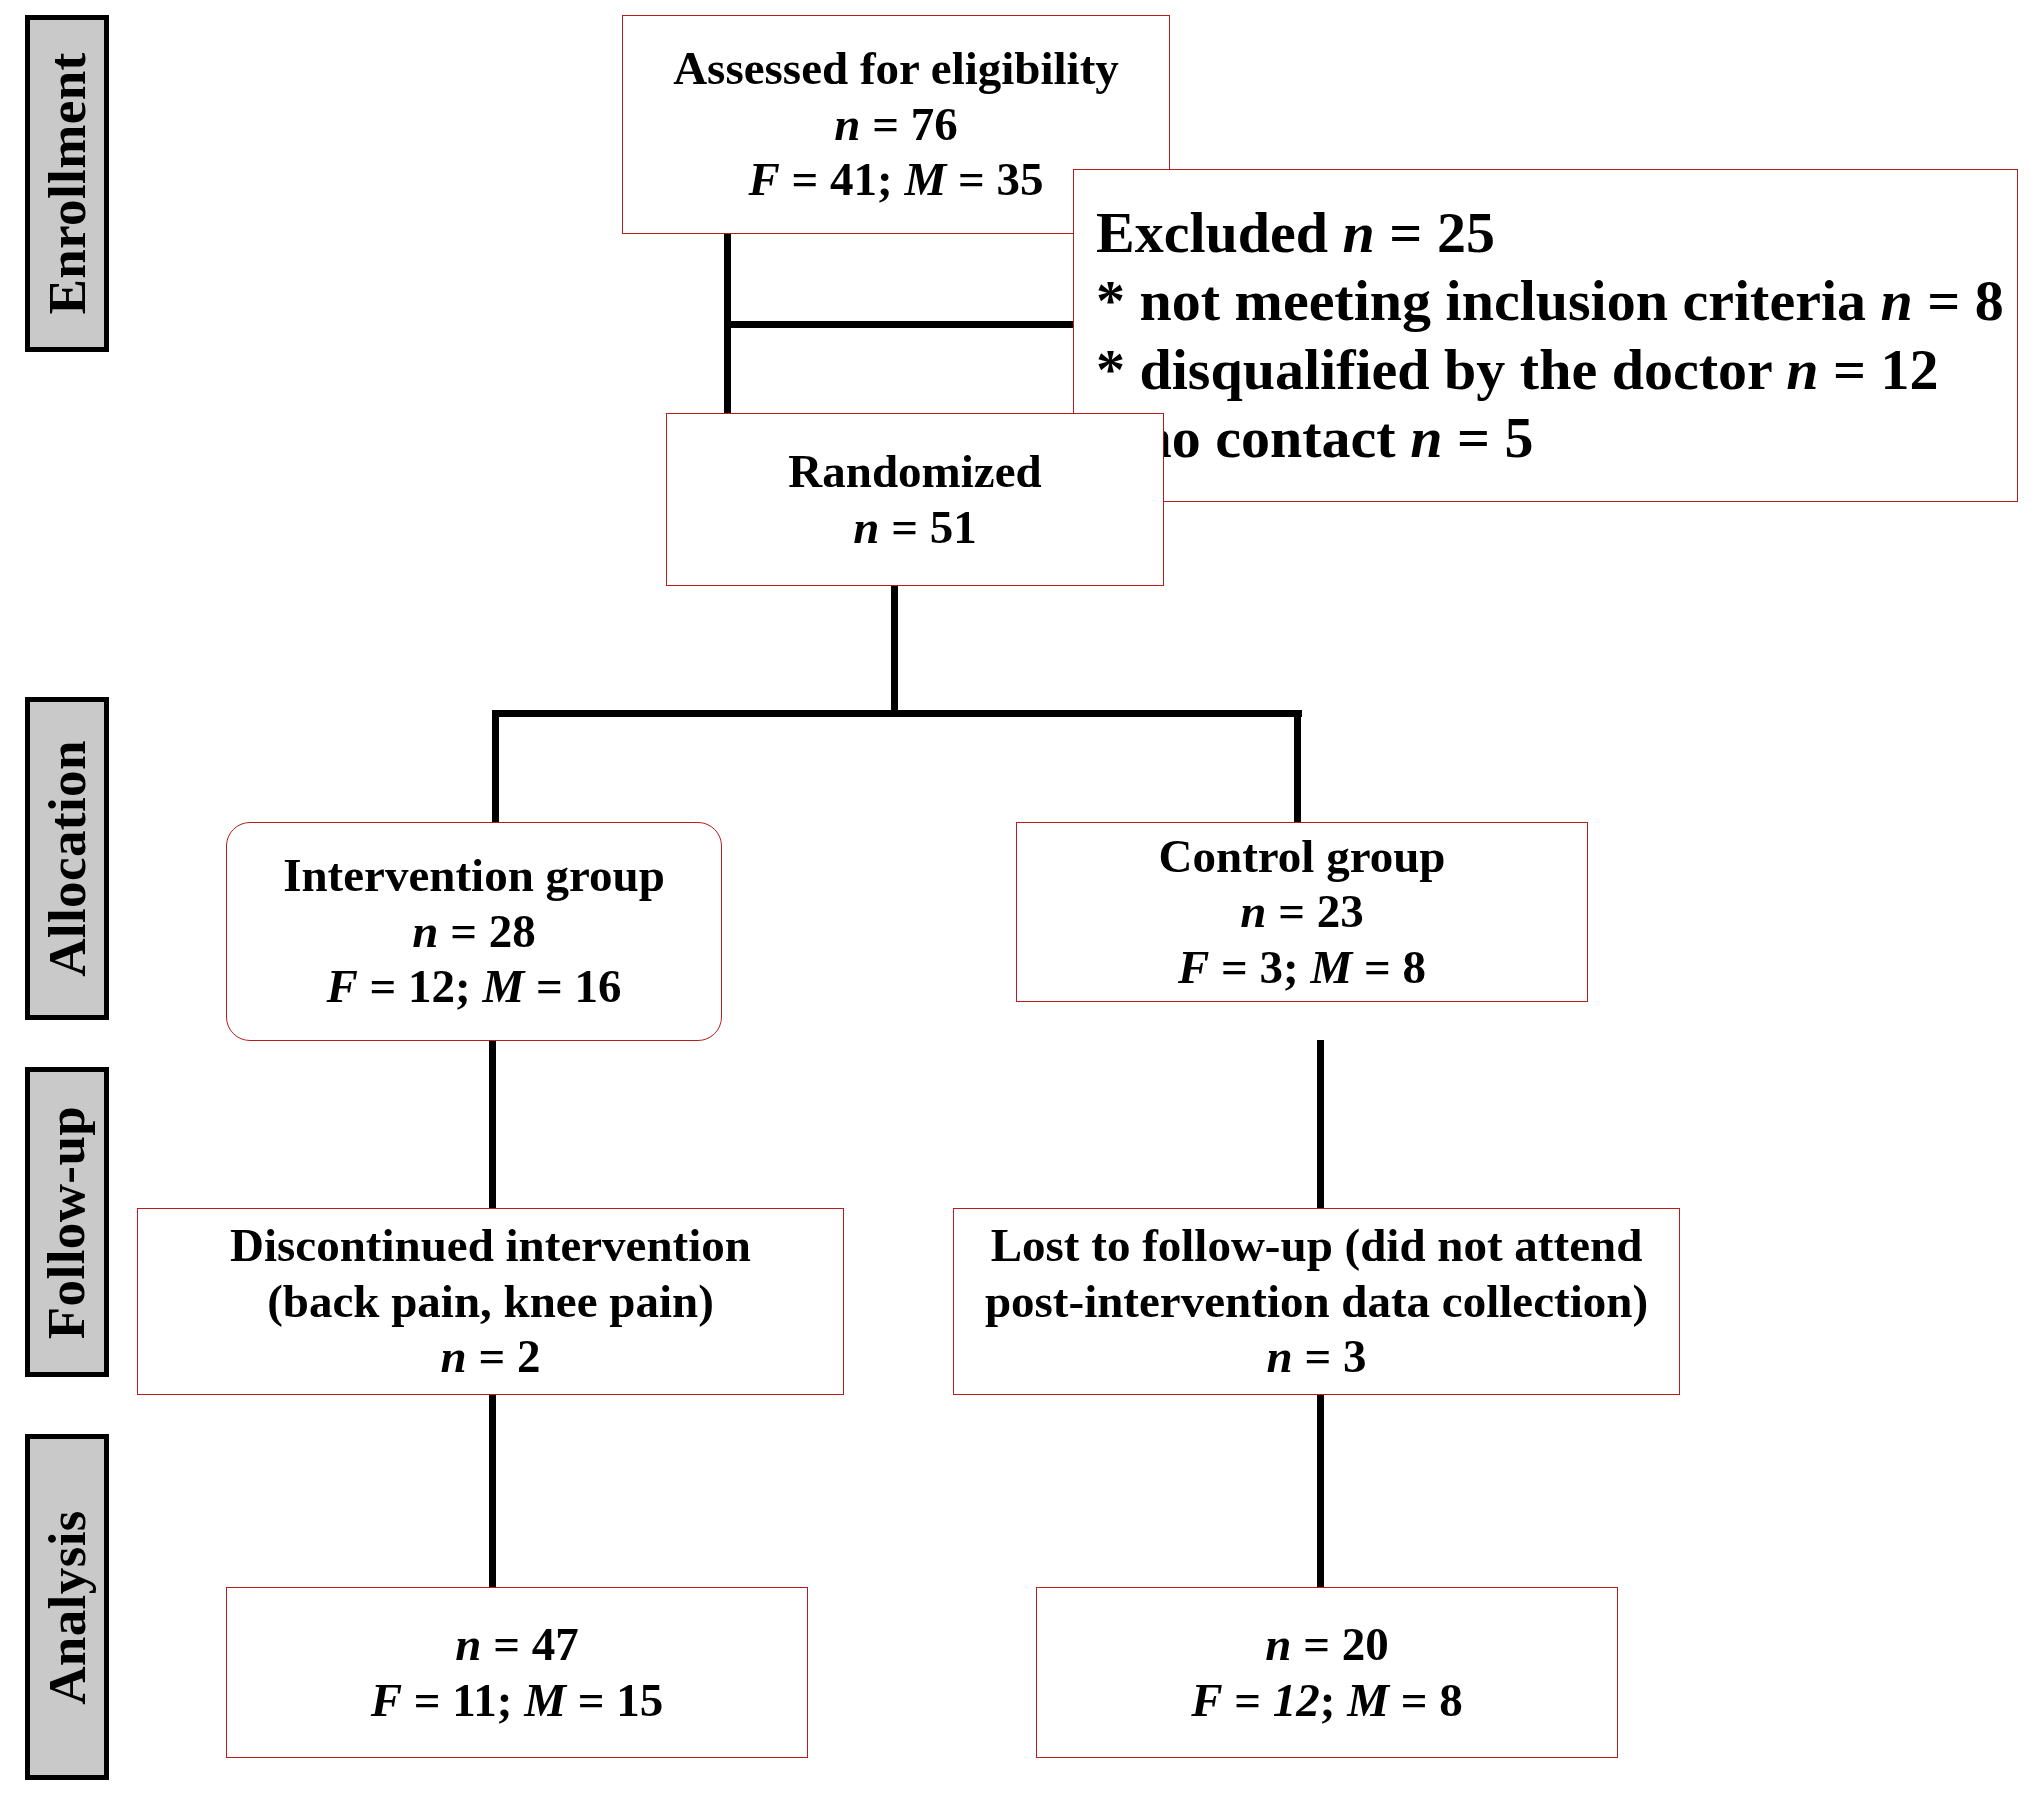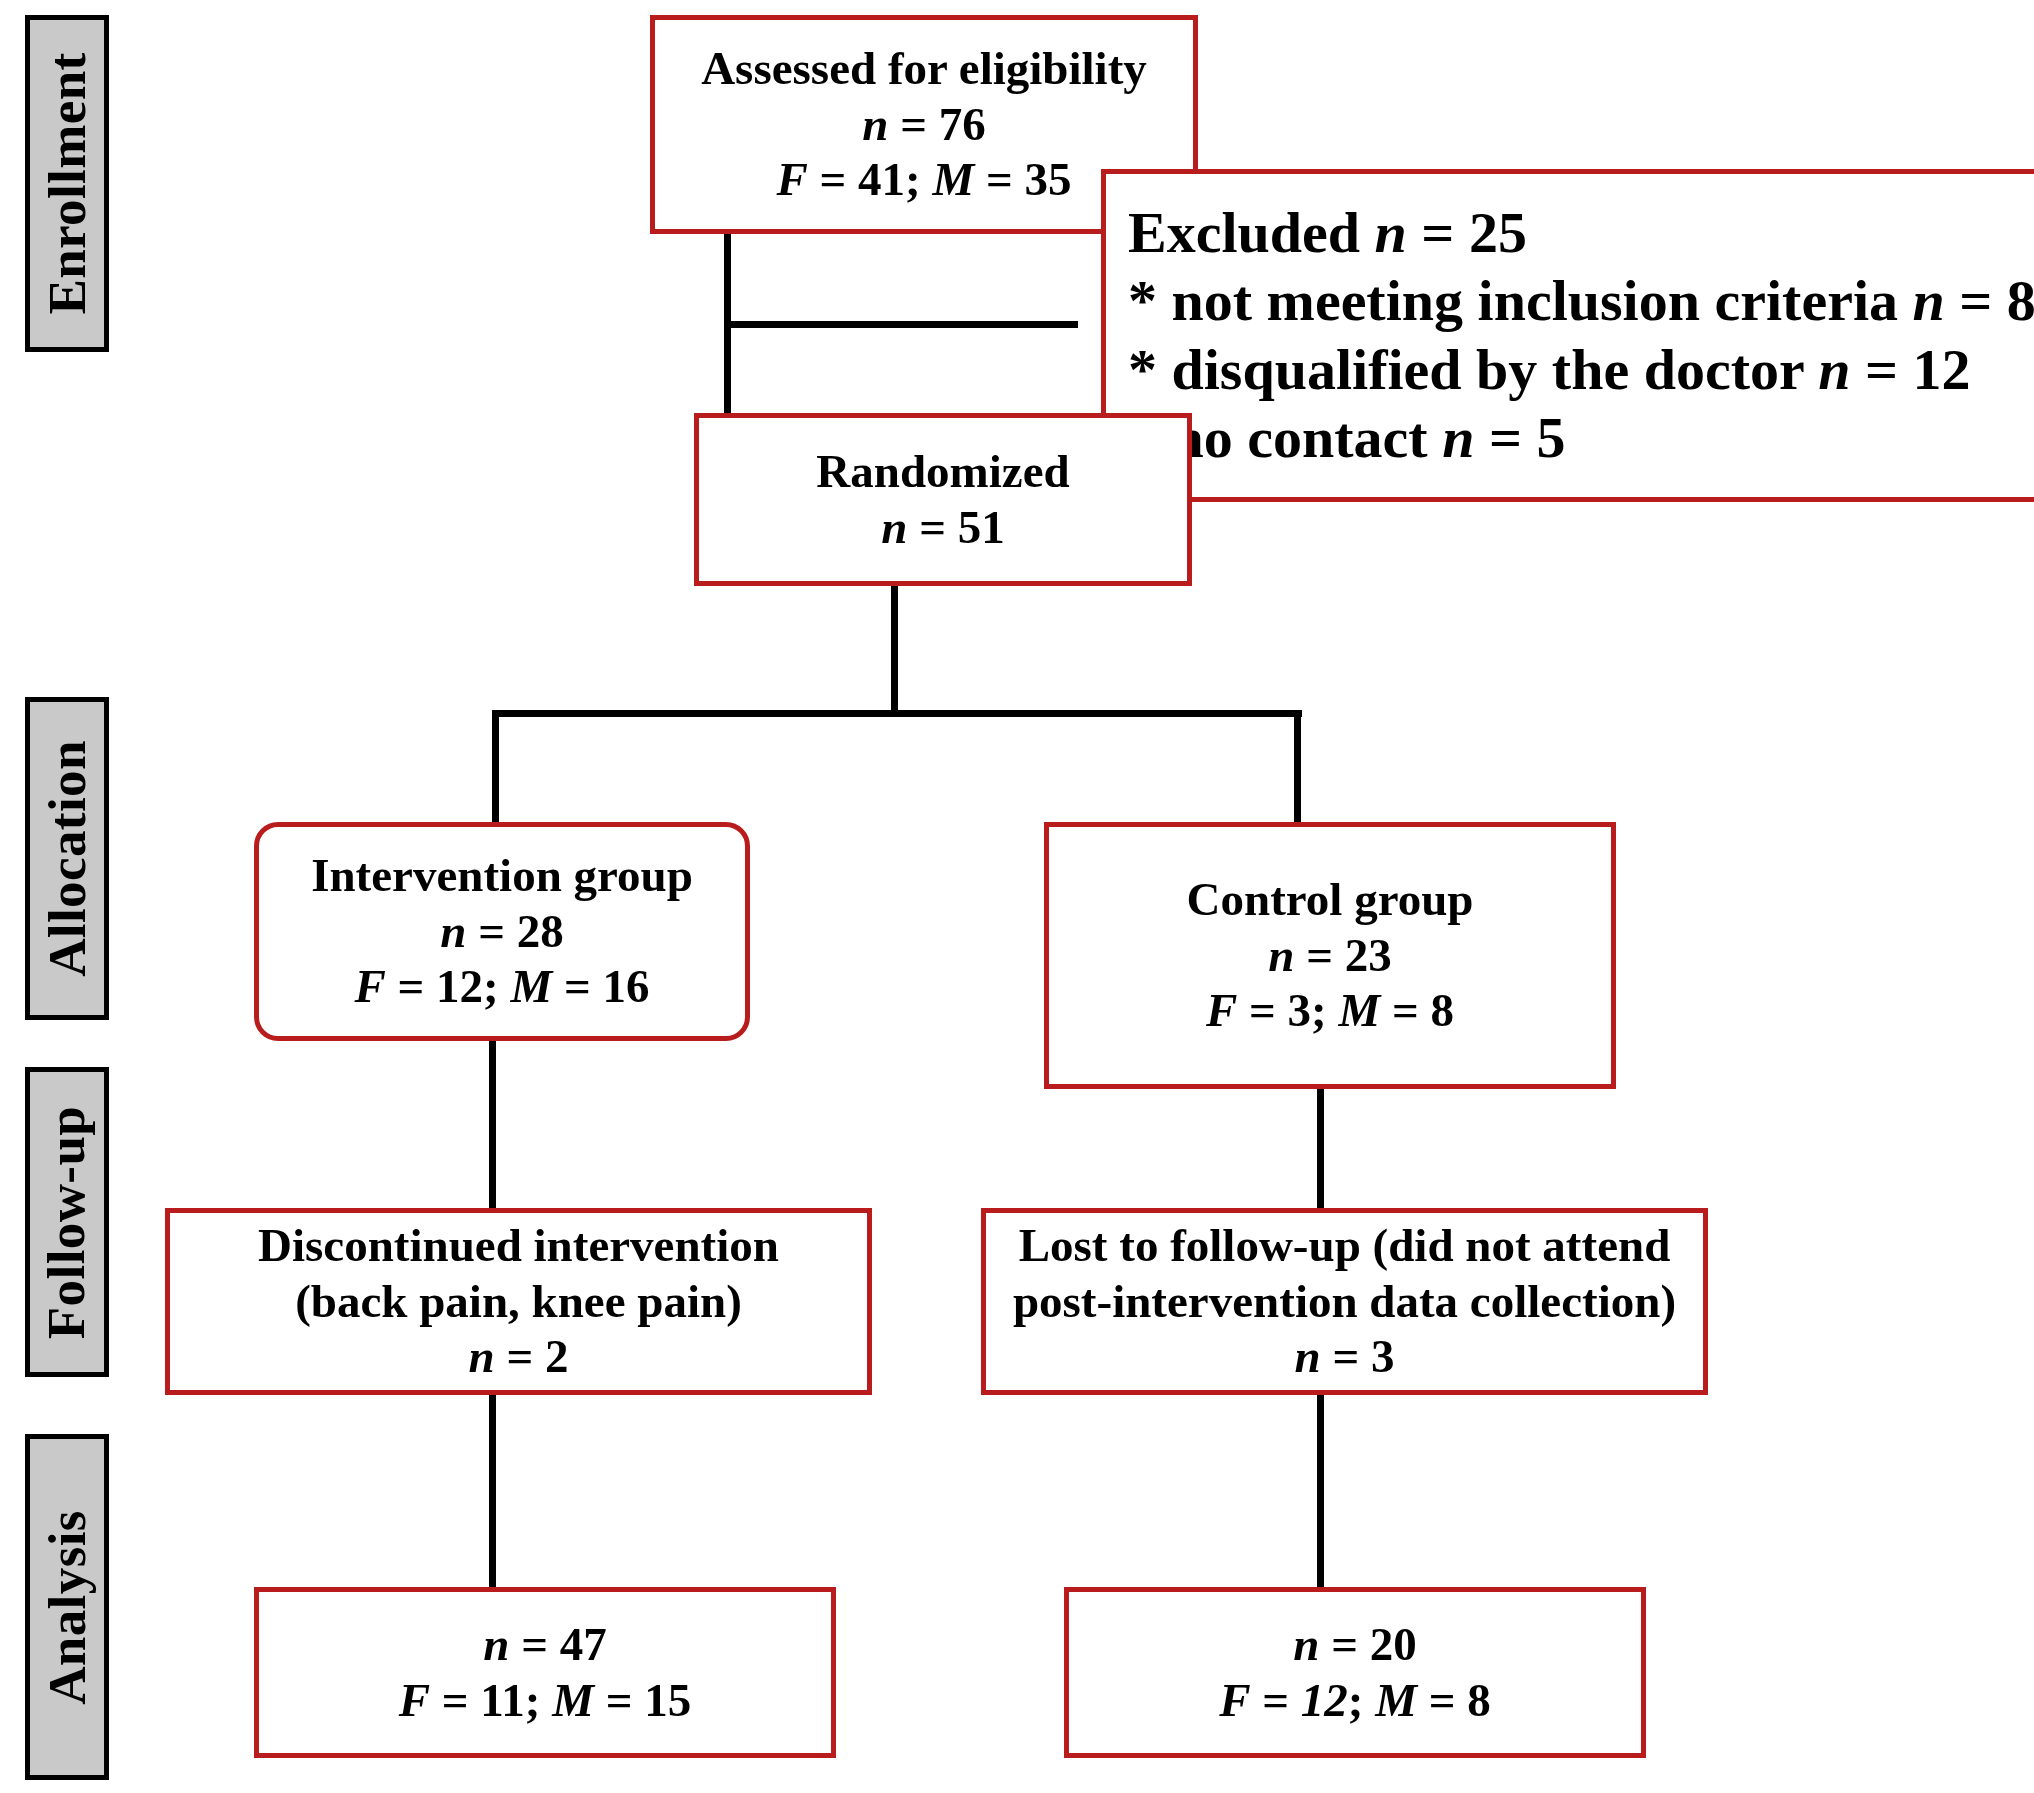--- a/index.html
+++ b/index.html
@@ -33,29 +33,28 @@
     font-size: 53px;
     letter-spacing: 0.4px;
     color: #000000;
     line-height: 1;
   }
 
   
   .box {
     position: absolute;
     background: #ffffff;
-    border: 5px solid #b91c1c;
+    border: 1px solid #b91c1c;
     box-sizing: border-box;
     display: flex;
     flex-direction: column;
     align-items: center;
     justify-content: center;
     color: #000000;
     z-index: 3;
-    margin-left: 28px;
   }
   .box.left-align {
     align-items: flex-start;
     justify-content: center;
     padding-left: 22px;
   }
   .line-txt {
     font-size: 47px;
     font-weight: bold;
     line-height: 1.18;
@@ -149,21 +148,21 @@
   <div class="box" style="left:226px; top:822px; width:496px; height:219px;border-radius:24px;">
     <div class="line-txt">Intervention group</div>
     <div class="line-txt">
       <span class="ital">n</span><span> = 28</span>
     </div>
     <div class="line-txt">
       <span class="ital">F</span><span> = 12; </span><span class="ital">M</span><span> = 16</span>
     </div>
   </div>
 
-  <div class="box" style="left:1016px; top:822px; width:572px; height:267px;">
+  <div class="box" style="left:1016px; top:822px; width:572px; height:180px;">
     <div class="line-txt">Control group</div>
     <div class="line-txt">
       <span class="ital">n</span><span> = 23</span>
     </div>
     <div class="line-txt">
       <span class="ital">F</span><span> = 3; </span><span class="ital">M</span><span> = 8</span>
     </div>
   </div>
 
   <div class="box" style="left:137px; top:1208px; width:707px; height:187px;">

